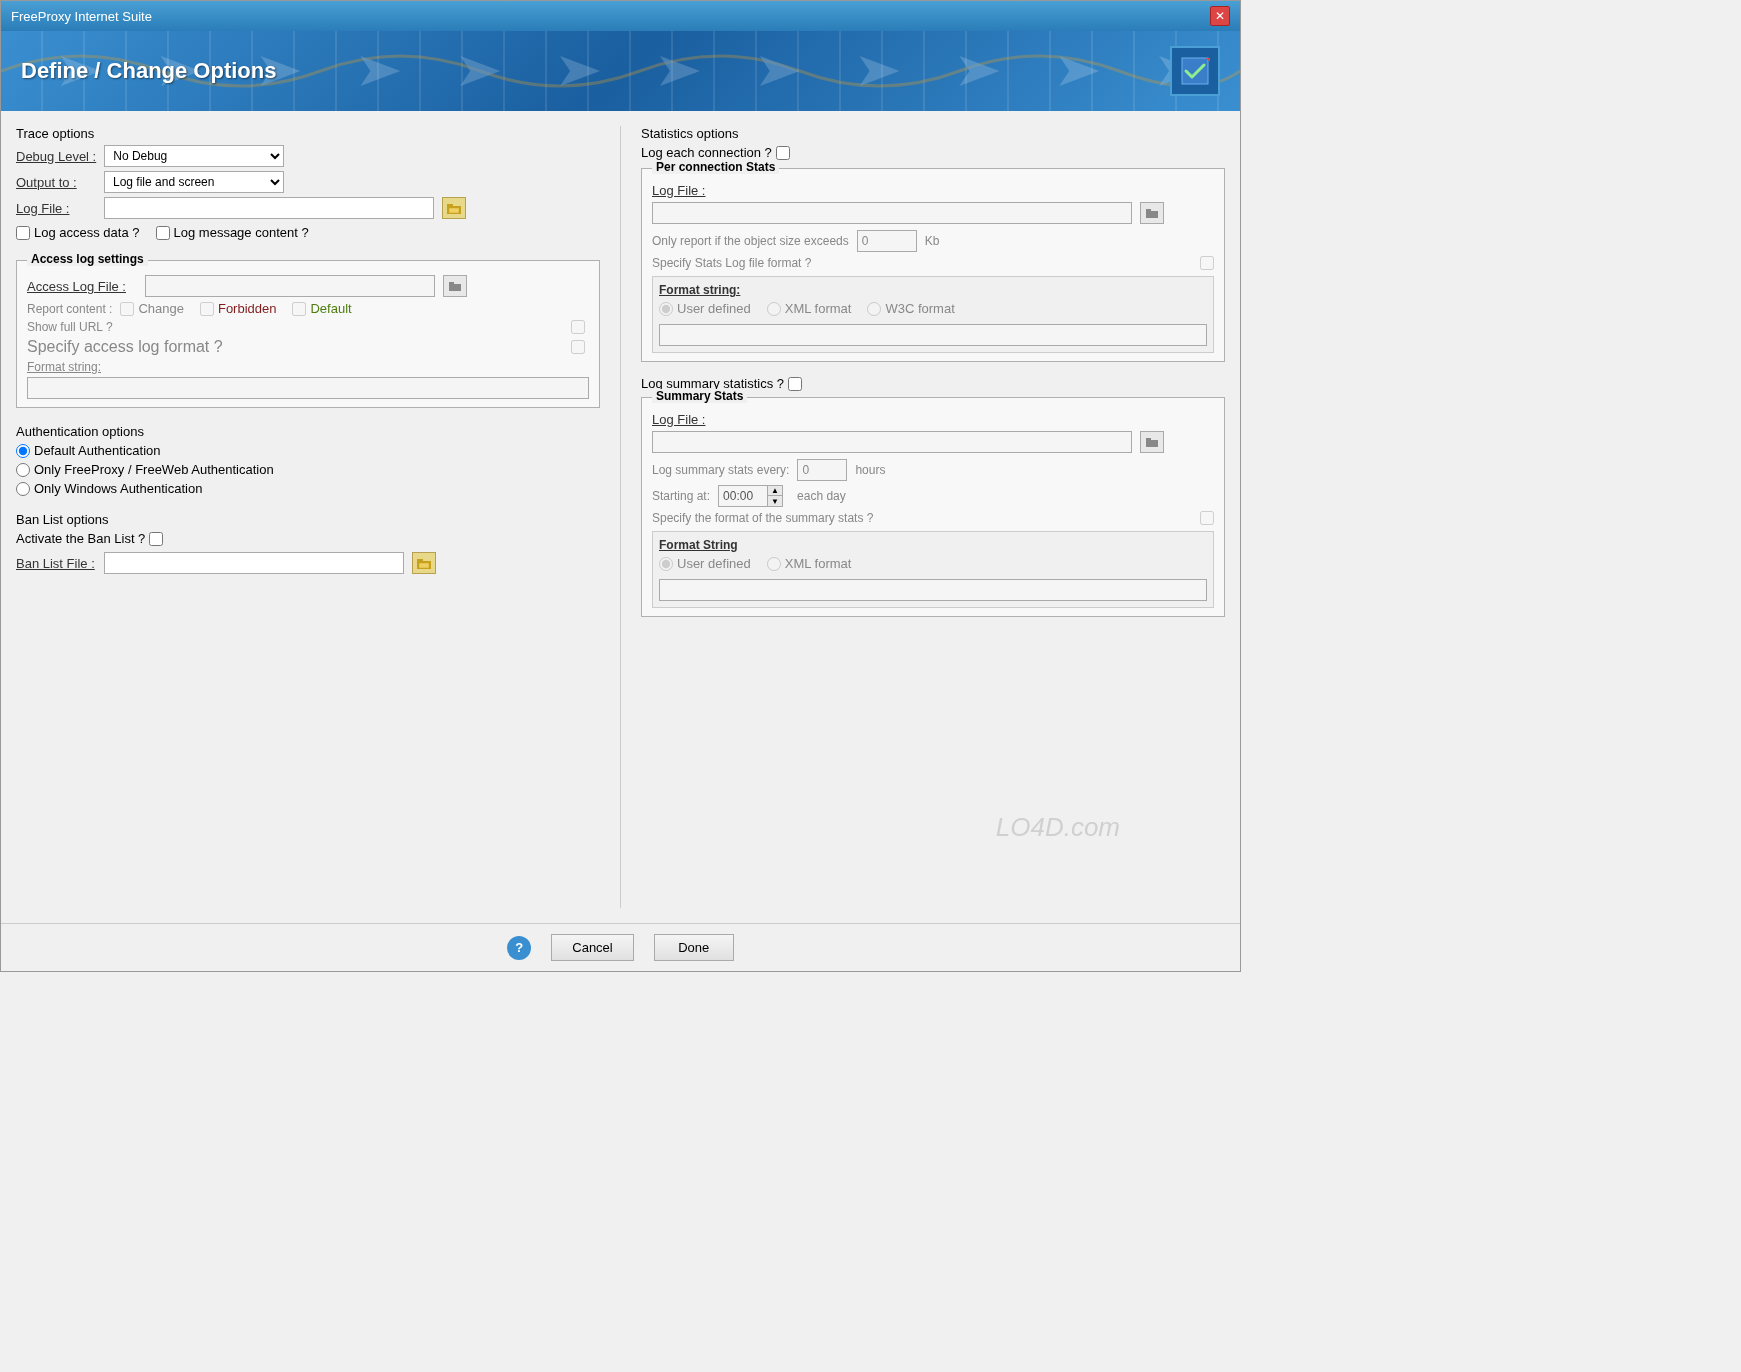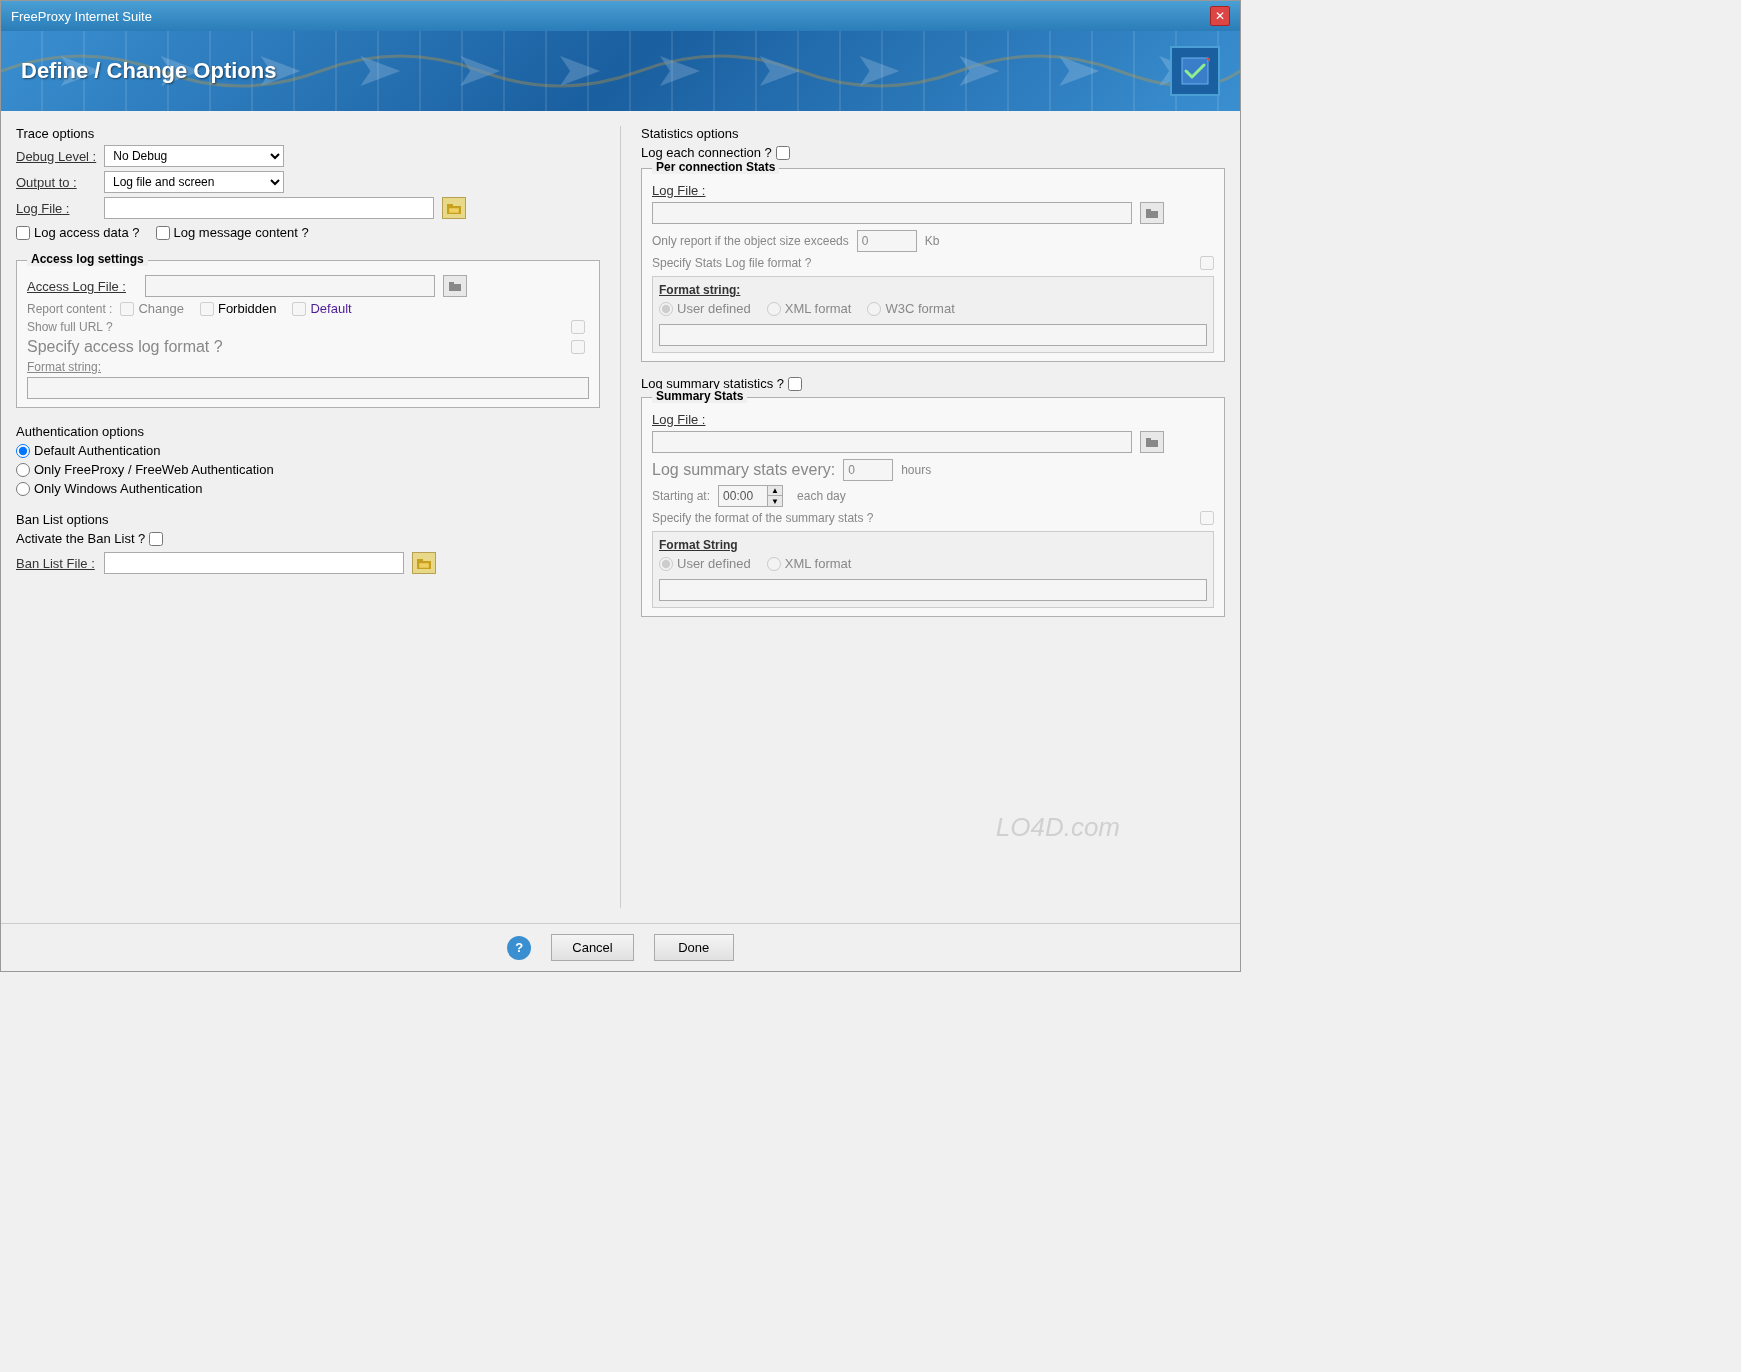--- a/index.html
+++ b/index.html
@@ -382,25 +382,25 @@
         </div>
 
         <div class="field-row" style="margin-top:4px">
           <span style="color:#888;font-size:12px">Report content :</span>
           <div class="checkbox-row">
             <input type="checkbox" disabled="" style="">
             <span style="color:#888">Change</span>
           </div>
           <div class="checkbox-row" style="margin-left:8px">
             <input type="checkbox" disabled="" style="">
-            <span style="color:#000000">Forbidden</span>
+            <span style="color:#7f1d1d">Forbidden</span>
           </div>
           <div class="checkbox-row" style="margin-left:8px">
             <input type="checkbox" disabled="" style="">
-            <span style="color:#4c1d95">Default</span>
+            <span style="color:#4d7c0f">Default</span>
           </div>
         </div>
 
         <div class="field-row" style="margin-top:4px">
           <span style="color:#888;font-size:12px;flex:1">Show full URL ?</span>
           <input type="checkbox" disabled="" style="margin-right: 4px;">
         </div>
 
         <div class="field-row" style="margin-top:4px">
           <span style="color:#888;font-size:16px;flex:1">Specify access log format ?</span>
@@ -525,21 +525,21 @@
               <input type="text" class="text-input" style="width: 480px;" disabled="" value="">
               <button class="browse-btn-flat">
                 <svg width="12" height="10" viewBox="0 0 12 10">
                     <rect x="0" y="3" width="12" height="7" fill="#888"></rect>
                     <rect x="0" y="1" width="5" height="3" fill="#888"></rect>
                   </svg>
               </button>
             </div>
 
             <div class="field-row" style="margin-top:6px">
-              <span style="color:#888;font-size:16px">Log summary stats every:</span>
+              <span style="color:#888;font-size:12px">Log summary stats every:</span>
               <input type="text" class="text-input" style="width: 50px;" disabled="" value="0">
               <span style="color:#888;font-size:12px">hours</span>
             </div>
 
             <div class="field-row" style="margin-top:4px">
               <span style="color:#888;font-size:12px">Starting at:</span>
               <div class="spinner-input">
                 <input type="text" value="00:00" disabled="" style="">
                 <div class="spinner-arrows">
                   <div class="spinner-arrow">▲</div>

